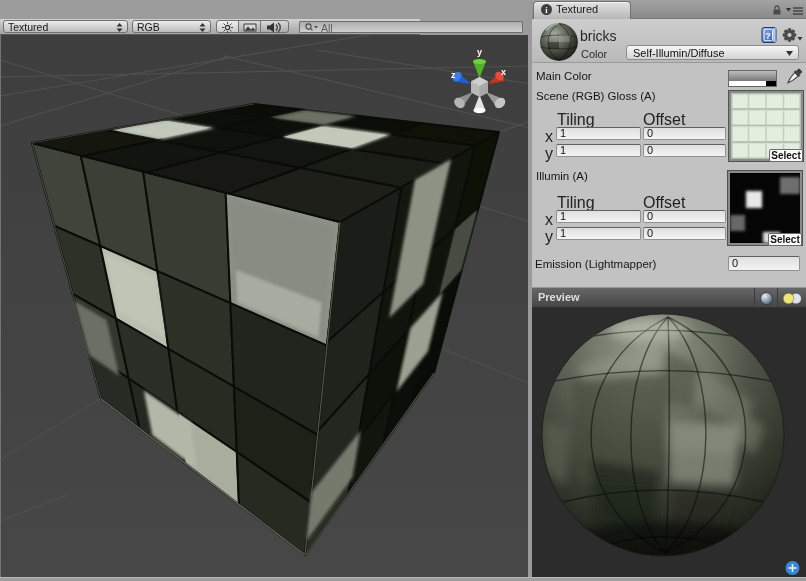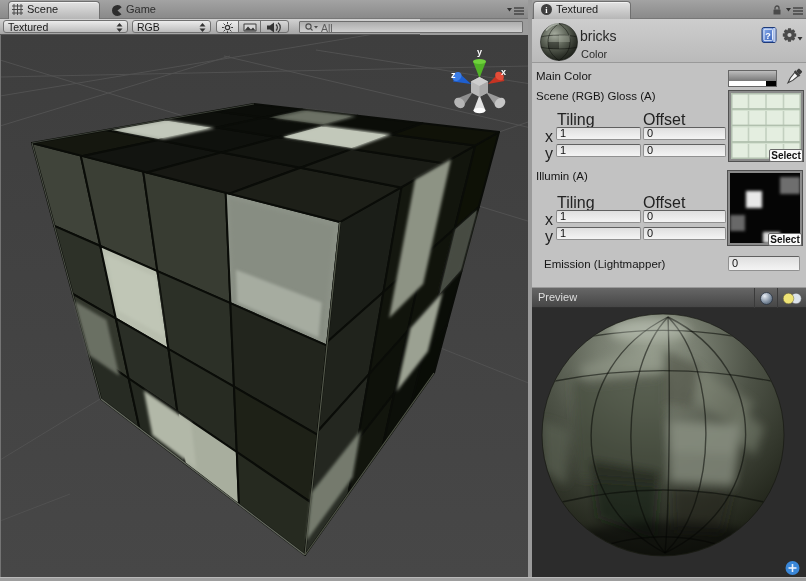--- a/index.html
+++ b/index.html
@@ -19,41 +19,20 @@
 .slbl{position:absolute;font-size:16px;color:#222;white-space:nowrap}
 .fld{position:absolute;background:linear-gradient(#dfdfdf,#f4f4f4);border:1px solid #909090;border-top-color:#606060;border-radius:2px;font-size:11px;color:#111;padding-left:3px;line-height:11px}
 .thumbf{position:absolute;border:1px solid #515151;background:#8a8a8a;padding:2px}
 .sel{position:absolute;background:#fafafa;border:1px solid #6a6a6a;border-radius:2px;font-size:10px;font-weight:bold;color:#111;text-align:center;line-height:11px}
 #pvhead{position:absolute;left:532px;top:287px;width:274px;height:21px;background:linear-gradient(#666,#464646);border-top:1px solid #989898;border-bottom:1px solid #303030}
 #pvbody{position:absolute;left:532px;top:308px;width:274px;height:269px;background:#2c2c2c}
 #botstrip{position:absolute;left:0;top:577px;width:806px;height:4px;background:#9e9e9e;border-top:1px solid #b9b9b9}
 .ic{position:absolute}
 </style></head><body>
 <div class="abs" id="scene">
-  <div class="abs tabbar">
-    <div class="abs tab" style="left:8px;width:92px"></div>
-    <svg class="ic" style="left:12px;top:4px" width="11" height="11">
-        <g stroke="#4a4a4a" stroke-width="1">
-          <path d="M2,0 V11 M5.5,0 V11 M9,0 V11 M0,2 H11 M0,5.5 H11 M0,9 H11"></path>
-        </g>
-      </svg>
-    <div class="tabtxt" style="left:27px">Scene</div>
-    <svg class="ic" style="left:112px;top:5px" width="11" height="11">
-        <path d="M5.5,0 A5.5,5.5 0 1 0 5.5,11 A5.5,5.5 0 0 0 9.5,9.3 L5.5,5.5 L9.7,2.2 A5.5,5.5 0 0 0 5.5,0 Z" fill="#2d2d2d"></path>
-      </svg>
-    <div class="itxt" style="left:126px">Game</div>
-    <svg class="ic" style="left:507px;top:7px" width="17" height="8">
-        <polygon points="0,1 5,1 2.5,4.5" fill="#333"></polygon>
-        <g stroke="#333" stroke-width="1.2">
-          <line x1="7" y1="1" x2="17" y2="1"></line>
-          <line x1="7" y1="4" x2="17" y2="4"></line>
-          <line x1="7" y1="7" x2="17" y2="7"></line>
-        </g>
-      </svg>
-  </div>
   <div class="abs" id="toolbar">
     <div class="dd" style="left:3px;width:125px">Textured<svg class="ic" style="right:4px;top:2px" width="7" height="9">
           <polygon points="3.5,0 6.5,3.5 0.5,3.5" fill="#333"></polygon>
           <polygon points="3.5,9 6.5,5.5 0.5,5.5" fill="#333"></polygon>
         </svg></div>
     <div class="dd" style="left:132px;width:79px">RGB<svg class="ic" style="right:4px;top:2px" width="7" height="9">
           <polygon points="3.5,0 6.5,3.5 0.5,3.5" fill="#333"></polygon>
           <polygon points="3.5,9 6.5,5.5 0.5,5.5" fill="#333"></polygon>
         </svg></div>
     <div class="tbbtn" style="left:216px;width:23px;border-radius:3px 0 0 3px;background:linear-gradient(#efefef,#cacaca)">
@@ -250,20 +229,26 @@
 <circle cx="19" cy="19" r="18.5" fill="url(#msg)"></circle>
 <path d="M19,0.5 A18.5,18.5 0 0 1 19,37.5 M19,0.5 A18.5,18.5 0 0 0 19,37.5" fill="none" stroke="rgba(10,12,8,0.55)" stroke-width="1"></path>
 <path d="M19,0.5 C11,6 8,12 8,19 C8,26 11,32 19,37.5 M19,0.5 C27,6 30,12 30,19 C30,26 27,32 19,37.5" fill="none" stroke="rgba(10,12,8,0.5)" stroke-width="1"></path>
 <path d="M1.2,14 C8,11.5 30,11.5 36.8,14 M0.6,24 C8,26.5 30,26.5 37.4,24" fill="none" stroke="rgba(10,12,8,0.5)" stroke-width="1"></path>
 <path d="M6,7.5 a18.5,18.5 0 0 1 13,-7" fill="none" stroke="rgba(230,235,225,0.5)" stroke-width="2"></path>
 <polygon points="19,12 30,12 30,19 19,19" fill="rgba(180,186,172,0.35)"></polygon>
 <polygon points="8,19 19,19 19,26 8,26" fill="rgba(18,20,15,0.45)"></polygon>
 </svg>
     <div class="abs" style="left:48px;top:9px;font-size:14px;color:#262626">bricks</div>
     <div class="abs" style="left:49px;top:29px;font-size:11px;color:#2c2c2c">Color</div>
+    <div class="abs" style="left:94px;top:26px;width:173px;height:15px;background:linear-gradient(#f6f6f6,#d3d3d3);border:1px solid #8b8b8b;border-radius:3px">
+      <span style="position:absolute;left:6px;top:1px;font-size:11px;color:#111">Self-Illumin/Diffuse</span>
+      <svg class="ic" style="right:5px;top:5px" width="7" height="5">
+          <polygon points="0,0 7,0 3.5,5" fill="#333"></polygon>
+        </svg>
+    </div>
     <svg class="ic" style="left:229px;top:8px" width="17" height="16" viewBox="0 0 17 16">
 <defs>
           <linearGradient id="bkg" x1="0" y1="0" x2="1" y2="1">
             <stop offset="0" stop-color="#8fb2f0"></stop>
             <stop offset="1" stop-color="#2d55b0"></stop>
           </linearGradient>
         </defs>
 <rect x="1" y="0.5" width="14" height="15" rx="2" fill="url(#bkg)" stroke="#1e3a78" stroke-width="1"></rect>
 <rect x="12.2" y="1" width="2.4" height="14" fill="#d9e4f8" opacity="0.8"></rect>
 <rect x="3" y="2.2" width="8.5" height="11.5" rx="1" fill="none" stroke="#e6eefb" stroke-width="1"></rect>
@@ -328,26 +313,26 @@
           </defs>
           <rect width="70" height="70" fill="#050505"></rect>
           <g filter="url(#ib)">
             <rect x="16" y="18" width="16" height="17" fill="#e8e8e8"></rect>
             <rect x="50" y="4" width="20" height="17" fill="#6e6e6e"></rect>
             <rect x="0" y="42" width="15" height="16" fill="#686868"></rect>
             <rect x="33" y="59" width="17" height="11" fill="#dcdcdc"></rect>
           </g>
         </svg></div>
       <div class="sel" style="left:236px;top:233px;width:34px;height:13px">Select</div>
-      <div class="lbl" style="left:12px;top:258px">Emission (Lightmapper)</div>
+      <div class="lbl" style="left:3px;top:258px">Emission (Lightmapper)</div>
       <div class="fld" style="left:196px;top:256px;width:72px;height:15px;line-height:13px">0</div>
     </div>
 </div>
 <div class="abs" id="pvhead">
-  <div style="position:absolute;left:6px;top:3px;font-size:11px;font-weight:normal;color:#dedede">Preview</div>
+  <div style="position:absolute;left:6px;top:3px;font-size:11px;font-weight:bold;color:#dedede">Preview</div>
   <div style="position:absolute;left:222px;top:0;width:1px;height:20px;background:#3a3a3a"></div>
   <div style="position:absolute;left:245px;top:0;width:1px;height:20px;background:#3a3a3a"></div>
   <svg class="ic" style="left:228px;top:4px" width="13" height="13">
       <defs>
         <radialGradient id="pvs" cx="0.35" cy="0.3" r="0.8">
           <stop offset="0" stop-color="#e9eef4"></stop>
           <stop offset="0.6" stop-color="#8795a6"></stop>
           <stop offset="1" stop-color="#4e5d6e"></stop>
         </radialGradient>
       </defs>

